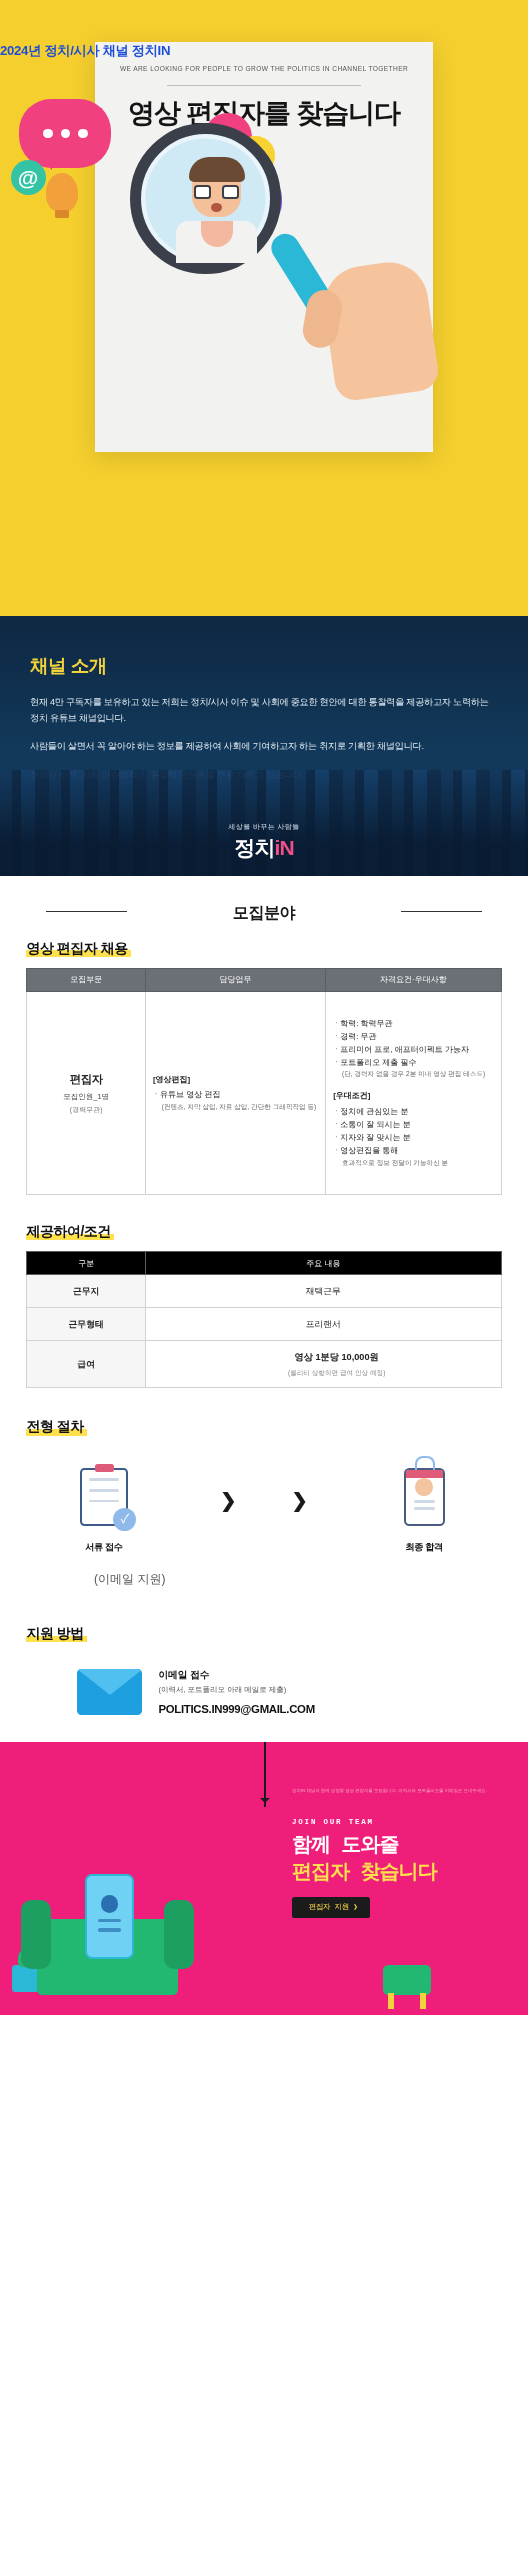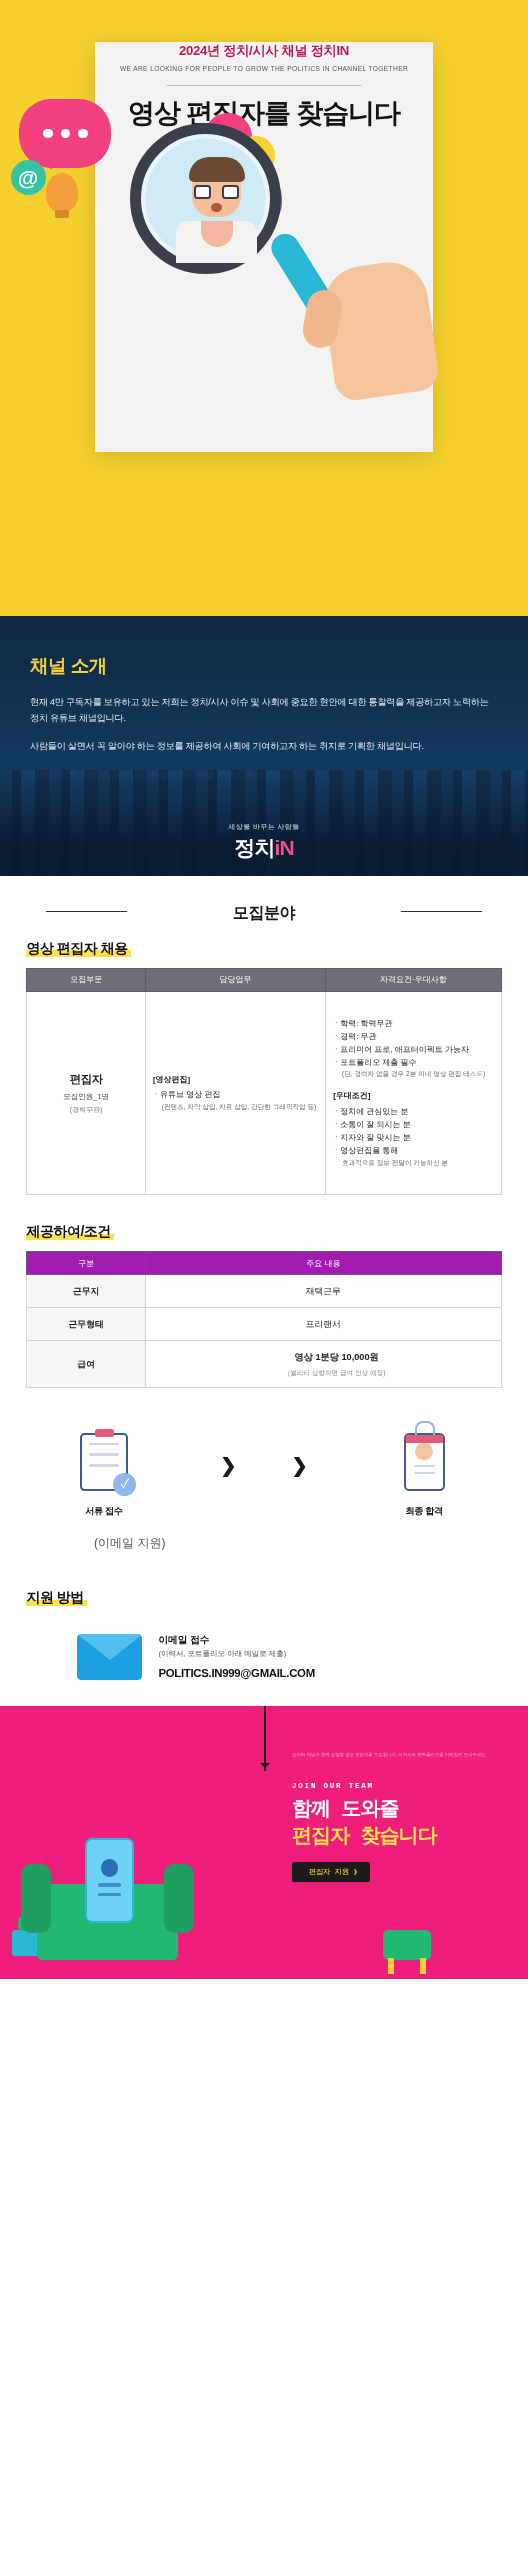--- a/index.html
+++ b/index.html
@@ -19,22 +19,21 @@
   }
   .hero-card {
     position:absolute;
     left:95px; top:42px;
     width:338px; height:410px;
     background:#f2f2f0;
     box-shadow:0 5.3px 23px rgba(0,0,0,.13);
   }
   .hero-eyebrow {
     position:absolute; left:0; right:0; top:42px;
-    text-align:center;
-    font-size:13.2px; color:#be185d; font-weight:600;
+    font-size:13.2px; color:#1d4ed8; font-weight:600;
     letter-spacing:-0.3px;
   }
   .hero-sub {
     position:absolute; left:0; right:0; top:65px;
     text-align:center;
     font-size:6.6px; color:#555; letter-spacing:0.4px;
   }
   .hero-rule {
     position:absolute; left:167px; top:85px;
     width:194px; height:0.9px; background:#bdbdbd;
@@ -218,21 +217,21 @@
   }
   .td-center { text-align:center; }
   .role-name { font-size:11.4px; font-weight:800; letter-spacing:-0.4px; }
   .role-sub { font-size:7.5px; color:#444; margin-top:2.6px; }
   .role-sub2 { font-size:7px; color:#777; }
   .dl { font-weight:700; display:block; margin-bottom:2.6px; }
   .bullet { padding-left:7px; position:relative; display:block; }
   .bullet:before { content:"ㆍ"; position:absolute; left:-0.9px; }
   .note { color:#666; font-size:6.6px; display:block; padding-left:8.8px; }
 
-  .t2 th { background:#a21caf; }
+  .t2 th { background:#000000; }
   .t2 td { text-align:center; padding:8.8px 5.3px; font-size:8.8px; }
   .t2 .label { background:#f6f6f6; font-weight:600; }
   .t2 .pay { font-weight:700; font-size:9.2px;padding-left:32px; }
   .t2 .pay small { display:block; font-weight:400; color:#888; font-size:6.6px; margin-top:2.6px; }
 
   
   .proc { display:flex; align-items:flex-start; justify-content:space-between; padding:12.3px 16px 0; }
   .proc-step { width:123px; text-align:center; }
   .proc-art { height:76px; display:flex; align-items:center; justify-content:center; }
   .proc-label { font-size:9.2px; font-weight:700; color:#111; margin-top:5.3px; letter-spacing:-0.4px;}
@@ -432,20 +431,21 @@
           <td class="pay">
             <span>영상 1분당 10,000원</span>
             <small>(퀄리티 상향하면 급여 인상 예정)</small>
           </td>
         </tr>
       </tbody>
     </table>
   </section>
 
   <section class="sec">
+    <div class="title-row" style="margin-top:7px;"><span class="sec-title"><span class="hl"></span><span>전형 절차</span></span></div>
 
     <div class="proc">
       <div class="proc-step">
         <div class="proc-art">
           <div class="clipboard">
               <i></i>
               <i></i>
               <i></i>
               <span class="clip-check">✓</span>
             </div>

